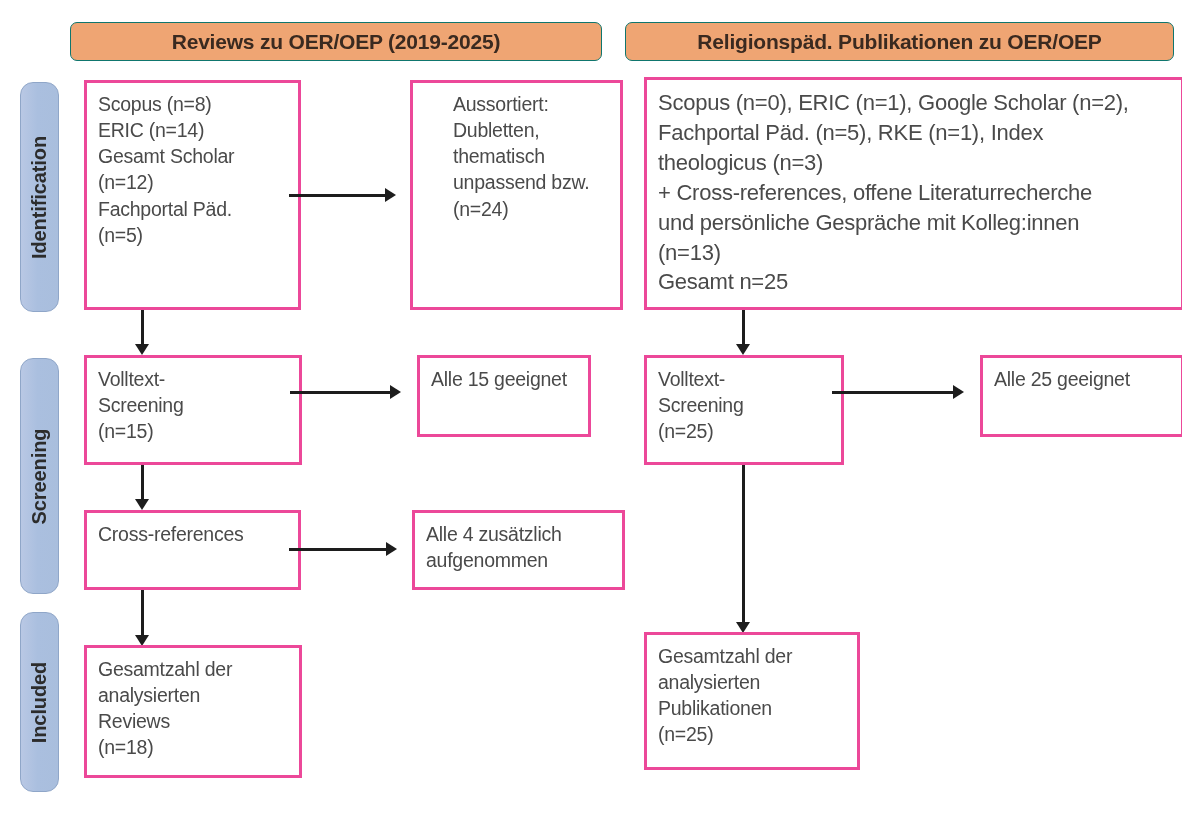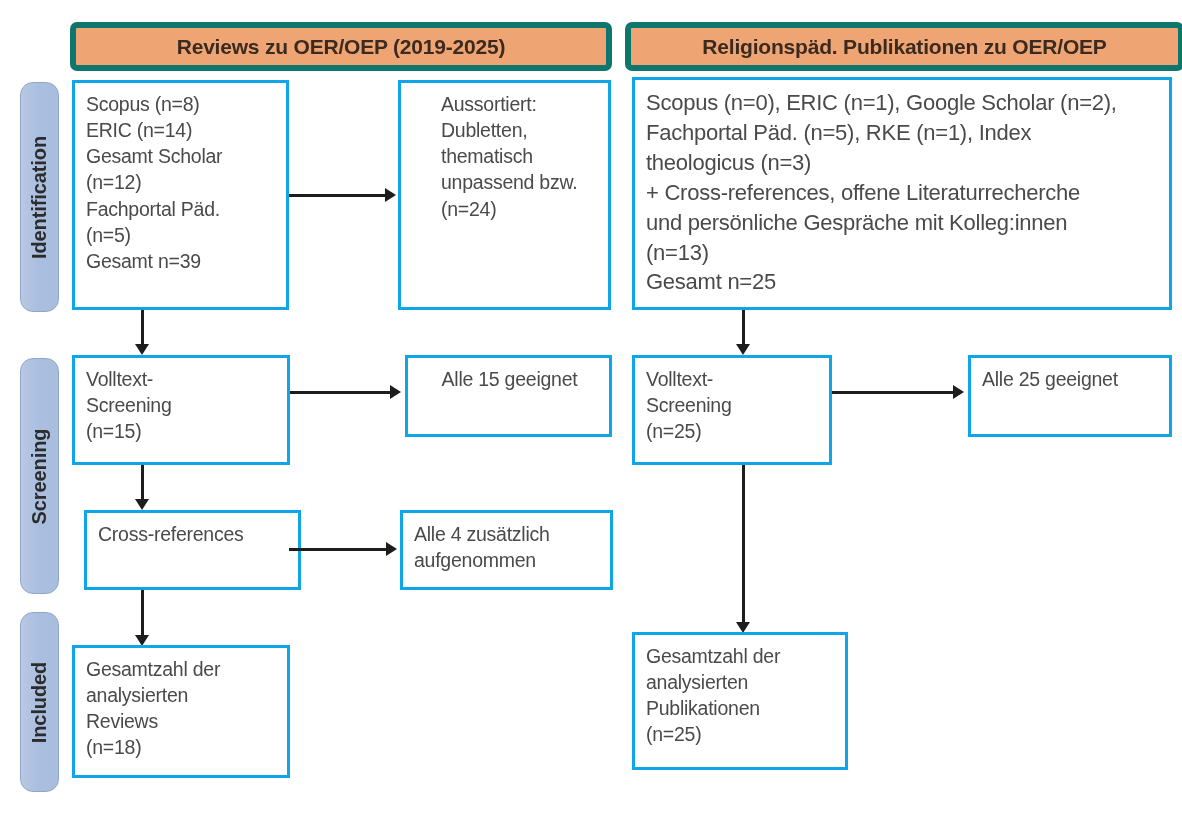--- a/index.html
+++ b/index.html
@@ -13,21 +13,21 @@
     height: 820px;
     background: #ffffff;
     font-family: "Liberation Sans", sans-serif;
     overflow: hidden;
   }
 
   
   .col-header {
     position: absolute;
     background: #efa573;
-    border: 6px solid #0f766e;
+    border: 1px solid #0f766e;
     border-radius: 7px;
     color: #3a2a20;
     font-weight: bold;
     font-size: 21px;
     display: flex;
     align-items: center;
     justify-content: center;
     letter-spacing: -0.2px;
     white-space: nowrap;
   }
@@ -48,28 +48,29 @@
     font-size: 20px;
     font-weight: bold;
     color: #2c2c2c;
     letter-spacing: -0.1px;
   }
 
   
   .box {
     position: absolute;
     background: #ffffff;
-    border: 3px solid #0ea5e9;
+    border: 3px solid #ec4899;
     box-sizing: border-box;
     padding: 8px 9px 6px 11px;
     color: #4a4a4a;
     font-size: 19.5px;
     line-height: 1.34;
     letter-spacing: -0.25px;
     overflow: hidden;
+    margin-left: 12px;
   }
   .box.wide { font-size: 22px; line-height: 1.36; }
   .box .line { white-space: nowrap; }
 
   
   .vline {
     position: absolute;
     width: 3px;
     background: #1d1d1d;
   }
@@ -118,21 +119,20 @@
     <span>Included</span>
   </div>
 
   <div class="box" style="left:72px; top:80px; width:217px; height:230px;">
     <div class="line">Scopus (n=8)</div>
     <div class="line">ERIC (n=14)</div>
     <div class="line">Gesamt Scholar</div>
     <div class="line">(n=12)</div>
     <div class="line">Fachportal Päd.</div>
     <div class="line">(n=5)</div>
-    <div class="line">Gesamt n=39</div>
   </div>
 
   <div class="box" style="left:398px; top:80px; width:213px; height:230px;padding-left:40px;">
     <div class="line">Aussortiert:</div>
     <div class="line">Dubletten,</div>
     <div class="line">thematisch</div>
     <div class="line">unpassend bzw.</div>
     <div class="line">(n=24)</div>
   </div>
 
@@ -154,31 +154,31 @@
 
   <div class="vline" style="left:742px; top:310px; height:34px;"></div>
   <div class="arrow-down" style="left:736px; top:344px;"></div>
 
   <div class="box" style="left:72px; top:355px; width:218px; height:110px;">
     <div class="line">Volltext-</div>
     <div class="line">Screening</div>
     <div class="line">(n=15)</div>
   </div>
 
-  <div class="box" style="left:405px; top:355px; width:207px; height:82px;text-align:center;">
+  <div class="box" style="left:405px; top:355px; width:174px; height:82px;">
     <div class="line">Alle 15 geeignet</div>
   </div>
 
   <div class="hline" style="left:290px; top:391px; width:100px;"></div>
   <div class="arrow-right" style="left:390px; top:385px;"></div>
 
   <div class="vline" style="left:141px; top:465px; height:34px;"></div>
   <div class="arrow-down" style="left:135px; top:499px;"></div>
 
-  <div class="box" style="left:84px; top:510px; width:217px; height:80px;">
+  <div class="box" style="left:72px; top:510px; width:217px; height:80px;">
     <div class="line">Cross-references</div>
   </div>
 
   <div class="box" style="left:400px; top:510px; width:213px; height:80px;">
     <div class="line">Alle 4 zusätzlich</div>
     <div class="line">aufgenommen</div>
   </div>
 
   <div class="hline" style="left:289px; top:548px; width:97px;"></div>
   <div class="arrow-right" style="left:386px; top:542px;"></div>

